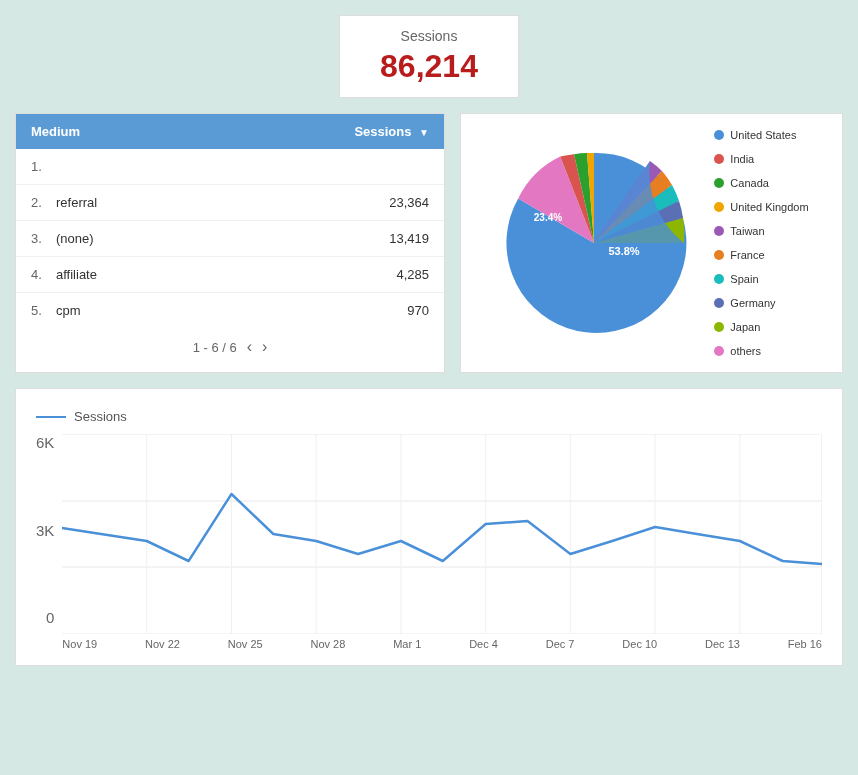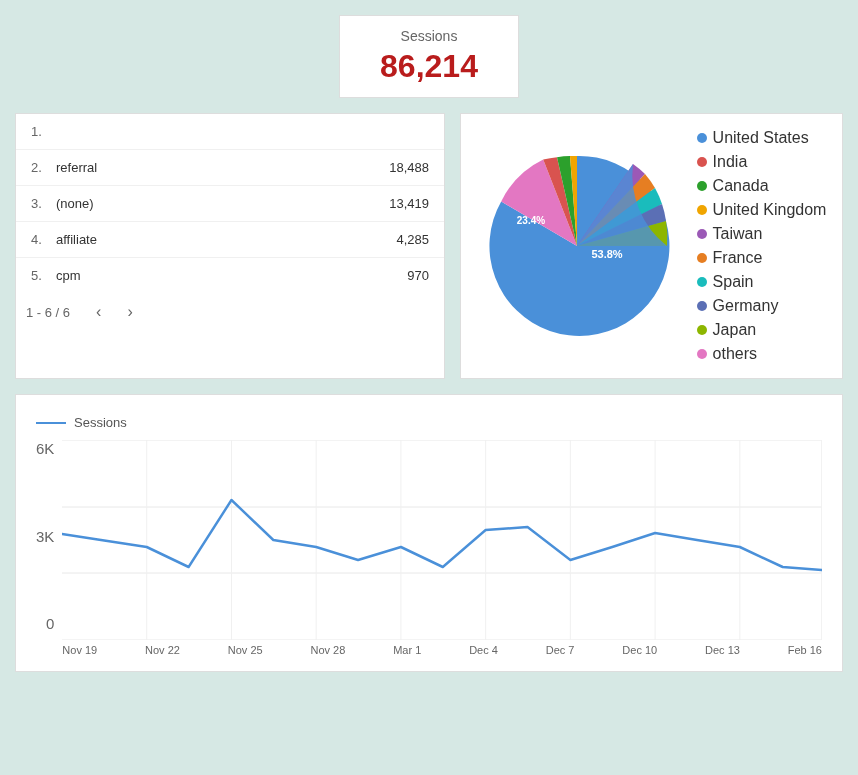--- a/index.html
+++ b/index.html
@@ -82,23 +82,24 @@
     }
     .row-sessions {
       width: 130px;
       padding: 10px 15px;
       text-align: right;
       color: #333;
     }
     .pagination {
       display: flex;
       align-items: center;
+      justify-content: center;
       padding: 10px;
       color: #666;
-      gap: 26px;
+      gap: 10px;
     }
     .pag-btn {
       cursor: pointer;
       color: #666;
       font-size: 16px;
     }
     .pie-card {
       background: white;
       border: 1px solid #ddd;
       flex: 1;
@@ -109,22 +110,22 @@
       gap: 20px;
     }
     .pie-container {
       position: relative;
       width: 200px;
       height: 200px;
     }
     .legend {
       display: flex;
       flex-direction: column;
-      gap: 6px;
-      font-size: 16px;
+      gap: 12px;
+      font-size: 11px;
     }
     .legend-item {
       display: flex;
       align-items: center;
       gap: 6px;
       color: #333;
     }
     .legend-dot {
       width: 10px;
       height: 10px;
@@ -166,28 +167,35 @@
 <div class="top-section">
   <div class="sessions-card">
     <div class="sessions-label">Sessions</div>
     <div class="sessions-value">86,214</div>
   </div>
 </div>
 
 <div class="middle-section">
 
   <div class="table-card">
+    <div class="table-header">
+      <div class="th-medium">Medium</div>
+      <div class="th-sessions">
+        <span>Sessions</span>
+        <span class="sort-arrow">▼</span>
+      </div>
+    </div>
     <div id="table-body">
         <div class="table-row">
       <div class="row-num">1.</div>
     </div>
         <div class="table-row">
       <div class="row-num">2.</div>
       <div class="row-medium">referral</div>
-      <div class="row-sessions">18,488</div>
+      <div class="row-sessions">23,364</div>
     </div>
         <div class="table-row">
       <div class="row-num">3.</div>
       <div class="row-medium">(none)</div>
       <div class="row-sessions">13,419</div>
     </div>
         <div class="table-row">
       <div class="row-num">4.</div>
       <div class="row-medium">affiliate</div>
       <div class="row-sessions">4,285</div>

